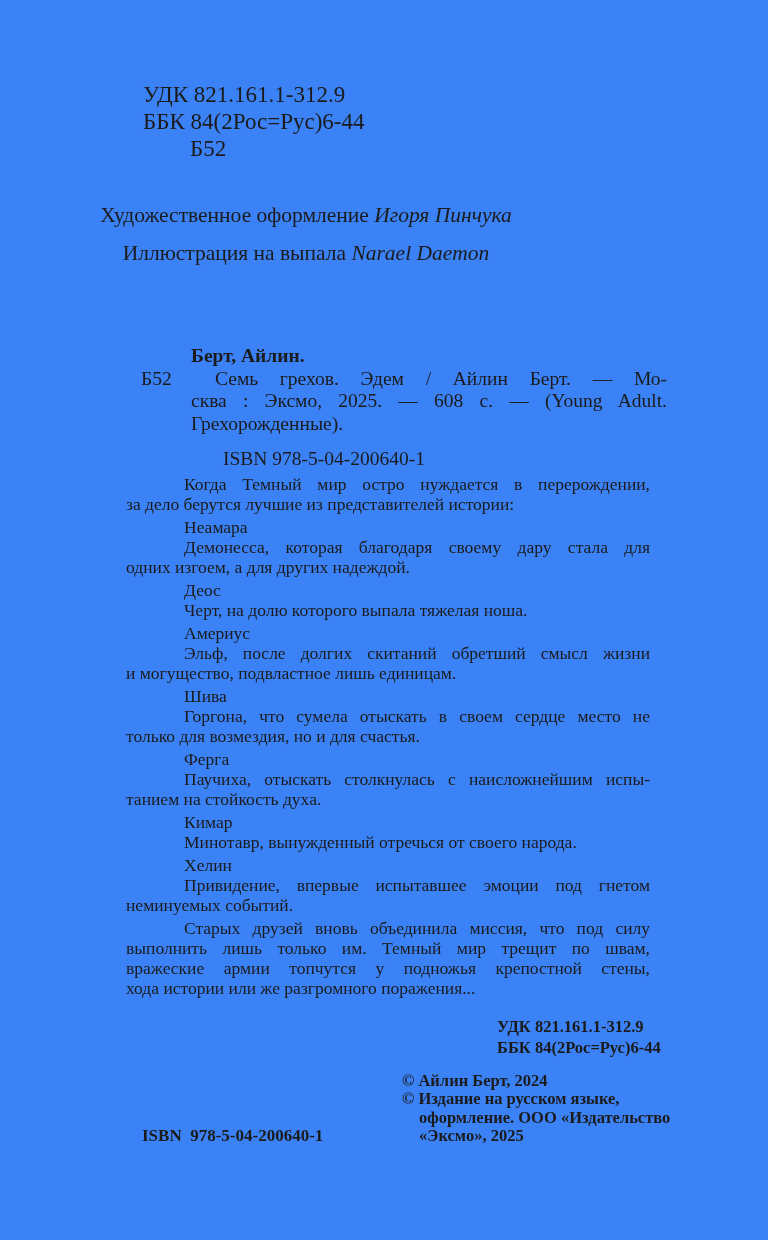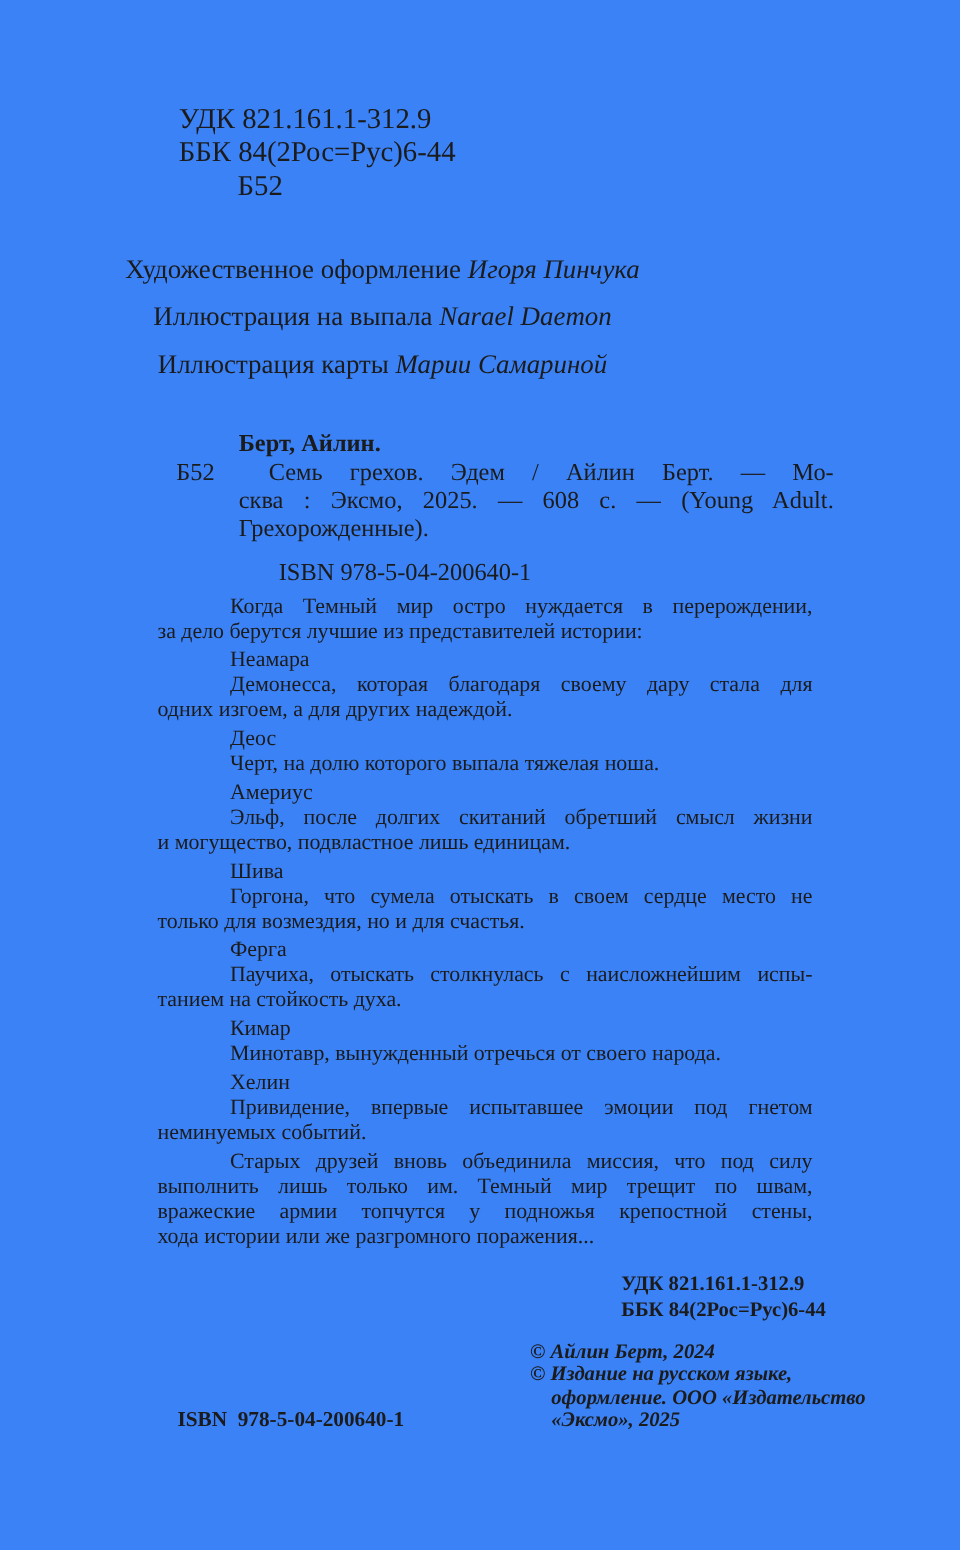--- a/index.html
+++ b/index.html
@@ -26,38 +26,37 @@
   .jline{text-align:justify;text-align-last:justify;}
   
   .annotation{position:absolute;left:126px;top:474px;width:524px;font-size:17.5px;line-height:20px;}
   .para{margin:0;}
   .para.sp{margin-top:3px;}
   .annotation .aline.ind{text-indent:58px;}
   
   .udk-right{position:absolute;left:497px;top:1017px;font-size:16.5px;line-height:20.5px;font-weight:bold;}
   
   .bottom-isbn{position:absolute;left:142px;top:1126px;font-size:17px;font-weight:bold;white-space:pre-wrap;}
-  .copyright{position:absolute;left:424px;top:1072px;width:300px;font-size:16.5px;line-height:18.4px;font-weight:bold;font-style:italic;}
+  .copyright{position:absolute;left:402px;top:1072px;width:300px;font-size:16.5px;line-height:18.4px;font-weight:bold;}
   .cpline.cind{padding-left:17px;}
 </style>
 </head>
 <body>
 
 <div class="page">
 
   <div class="top-codes">
     <div>УДК 821.161.1-312.9</div>
     <div>ББК 84(2Рос=Рус)6-44</div>
     <div class="acode">Б52</div>
   </div>
 
   <div class="credits">
       <div class="credit-line"><span>Художественное оформление </span><span class="credit-name">Игоря Пинчука</span></div>
       <div class="credit-line"><span>Иллюстрация на выпала </span><span class="credit-name">Narael Daemon</span></div>
-      <div class="credit-line"><span>Иллюстрация карты </span><span class="credit-name">Марии Самариной</span></div>
     </div>
 
   <div class="card">
     <div class="card-code">Б52</div>
     <div class="card-content">
       <div class="card-author">Берт, Айлин.</div>
       <div>
           <div class="cline jline ind">Семь грехов. Эдем / Айлин Берт. — Мо-</div>
           <div class="cline jline">сква : Эксмо, 2025. — 608 с. — (Young Adult.</div>
           <div class="cline">Грехорожденные).</div>

